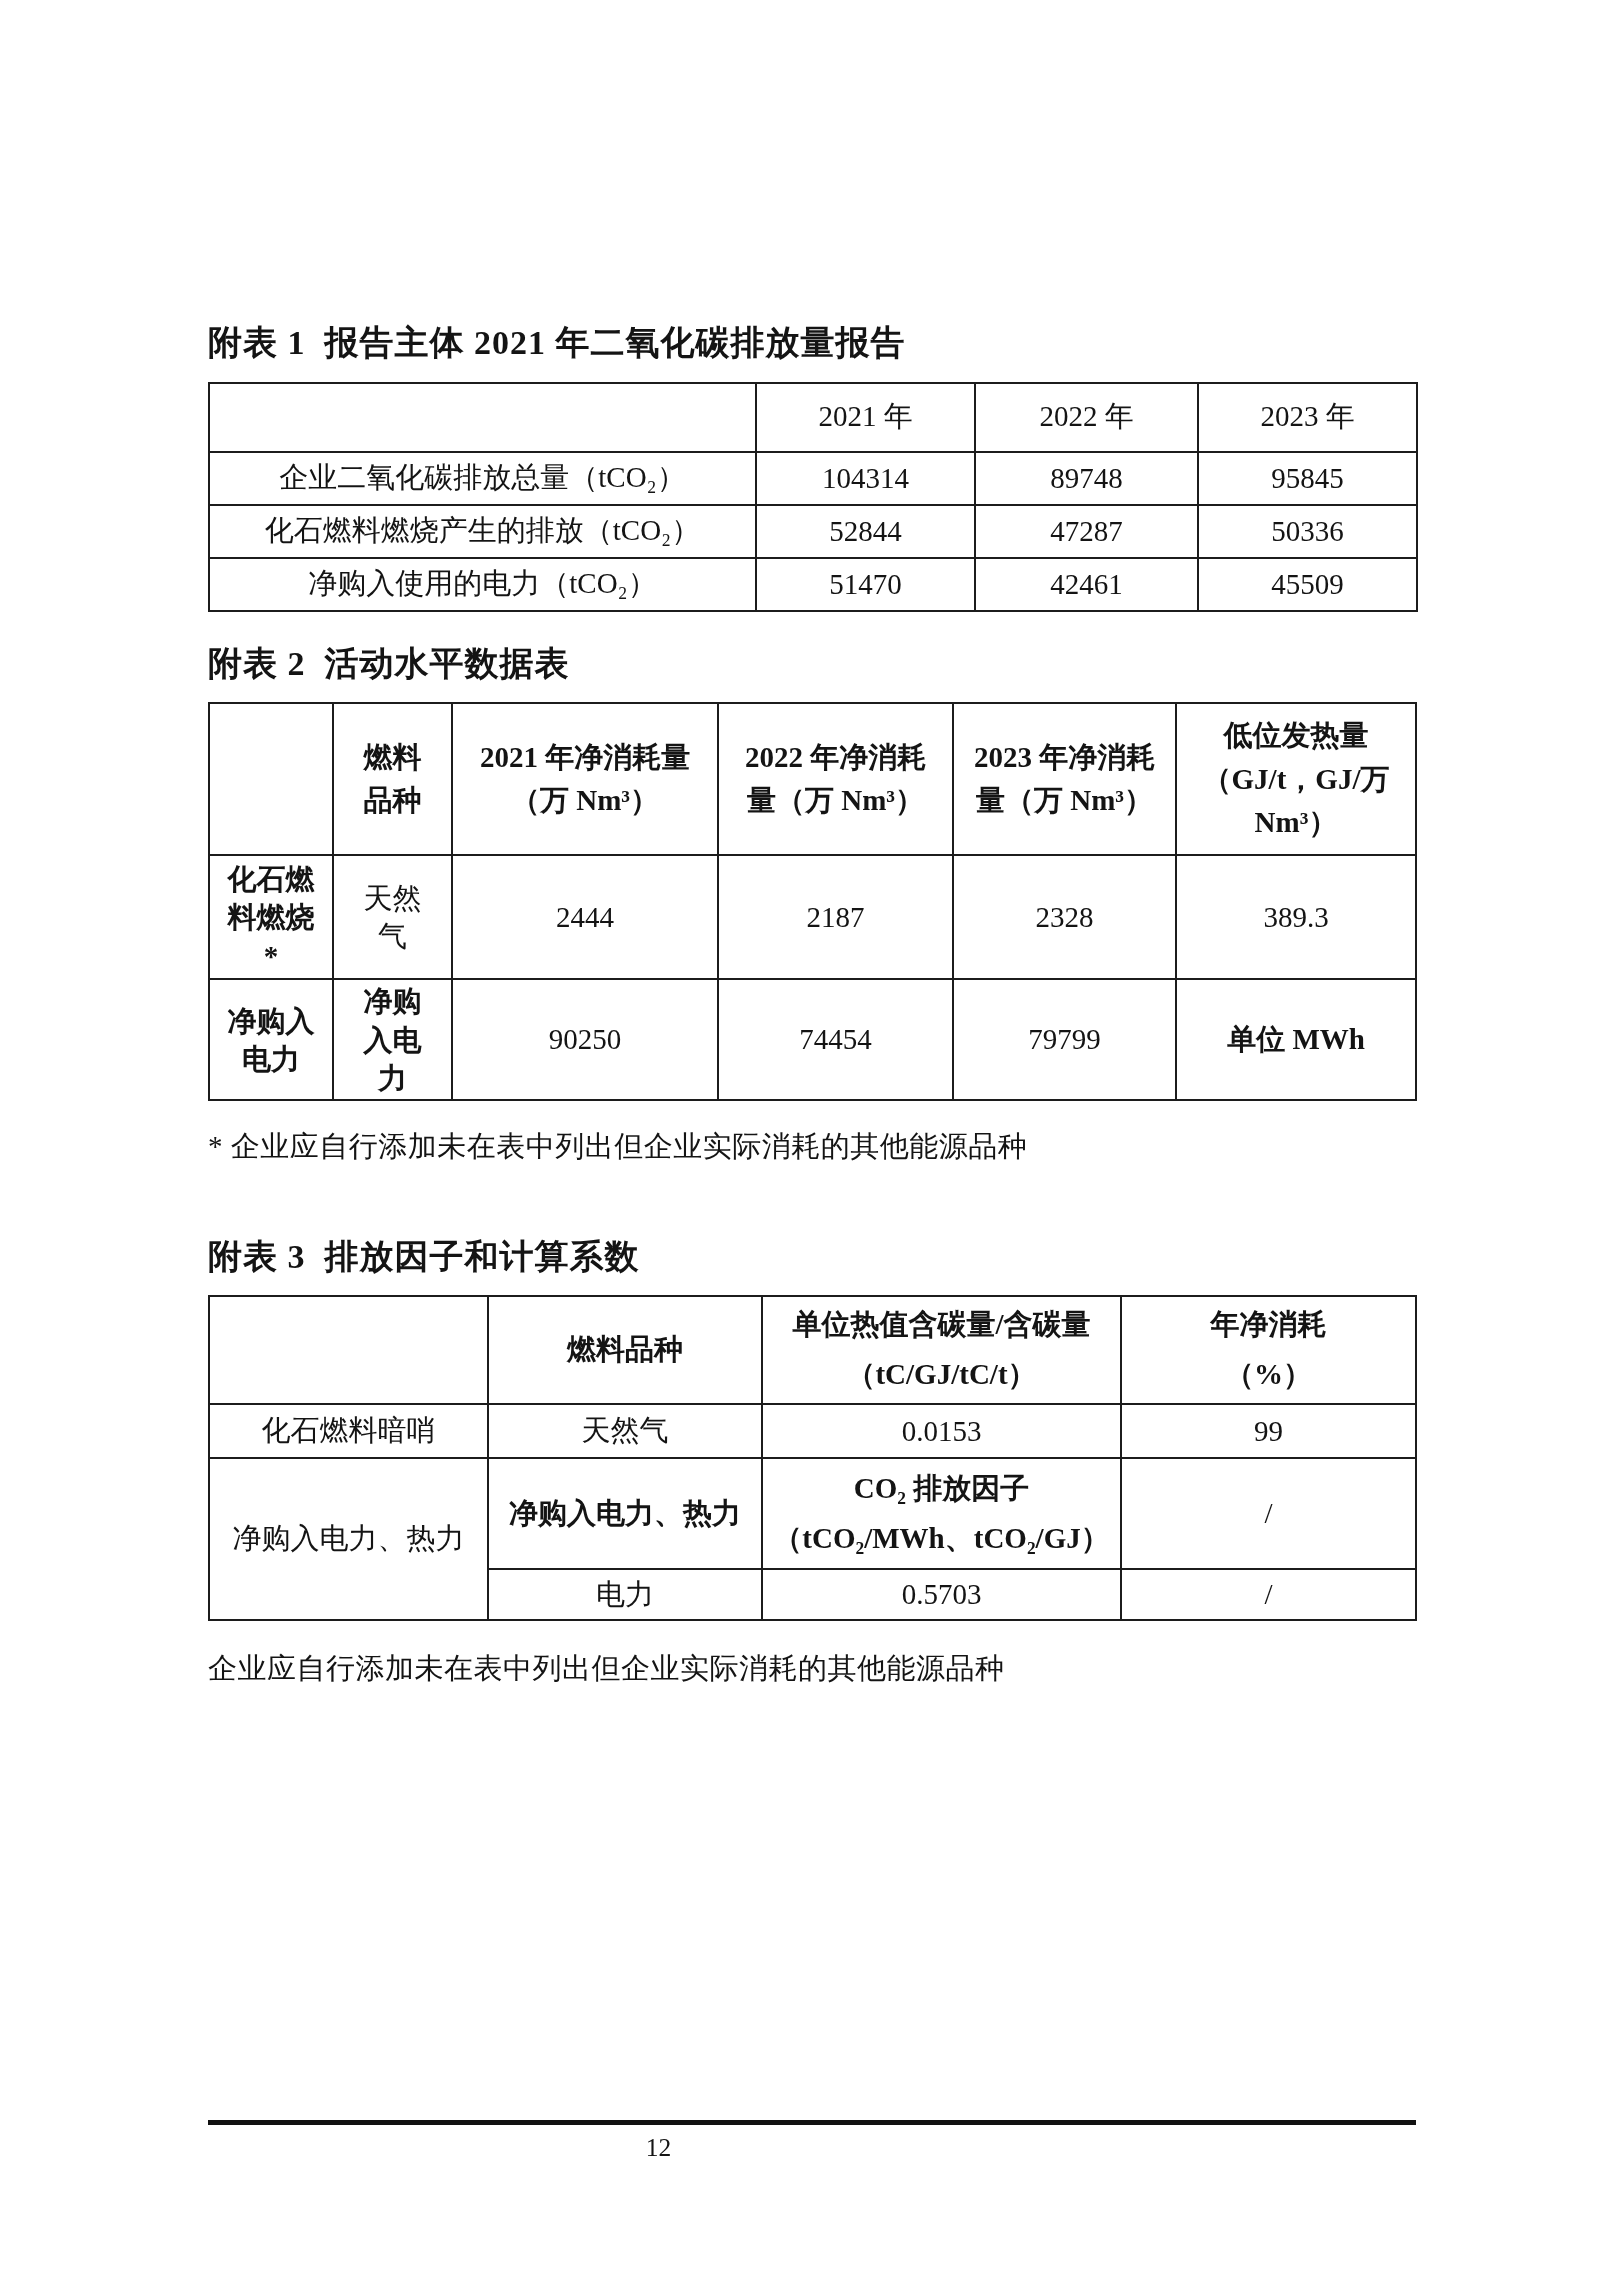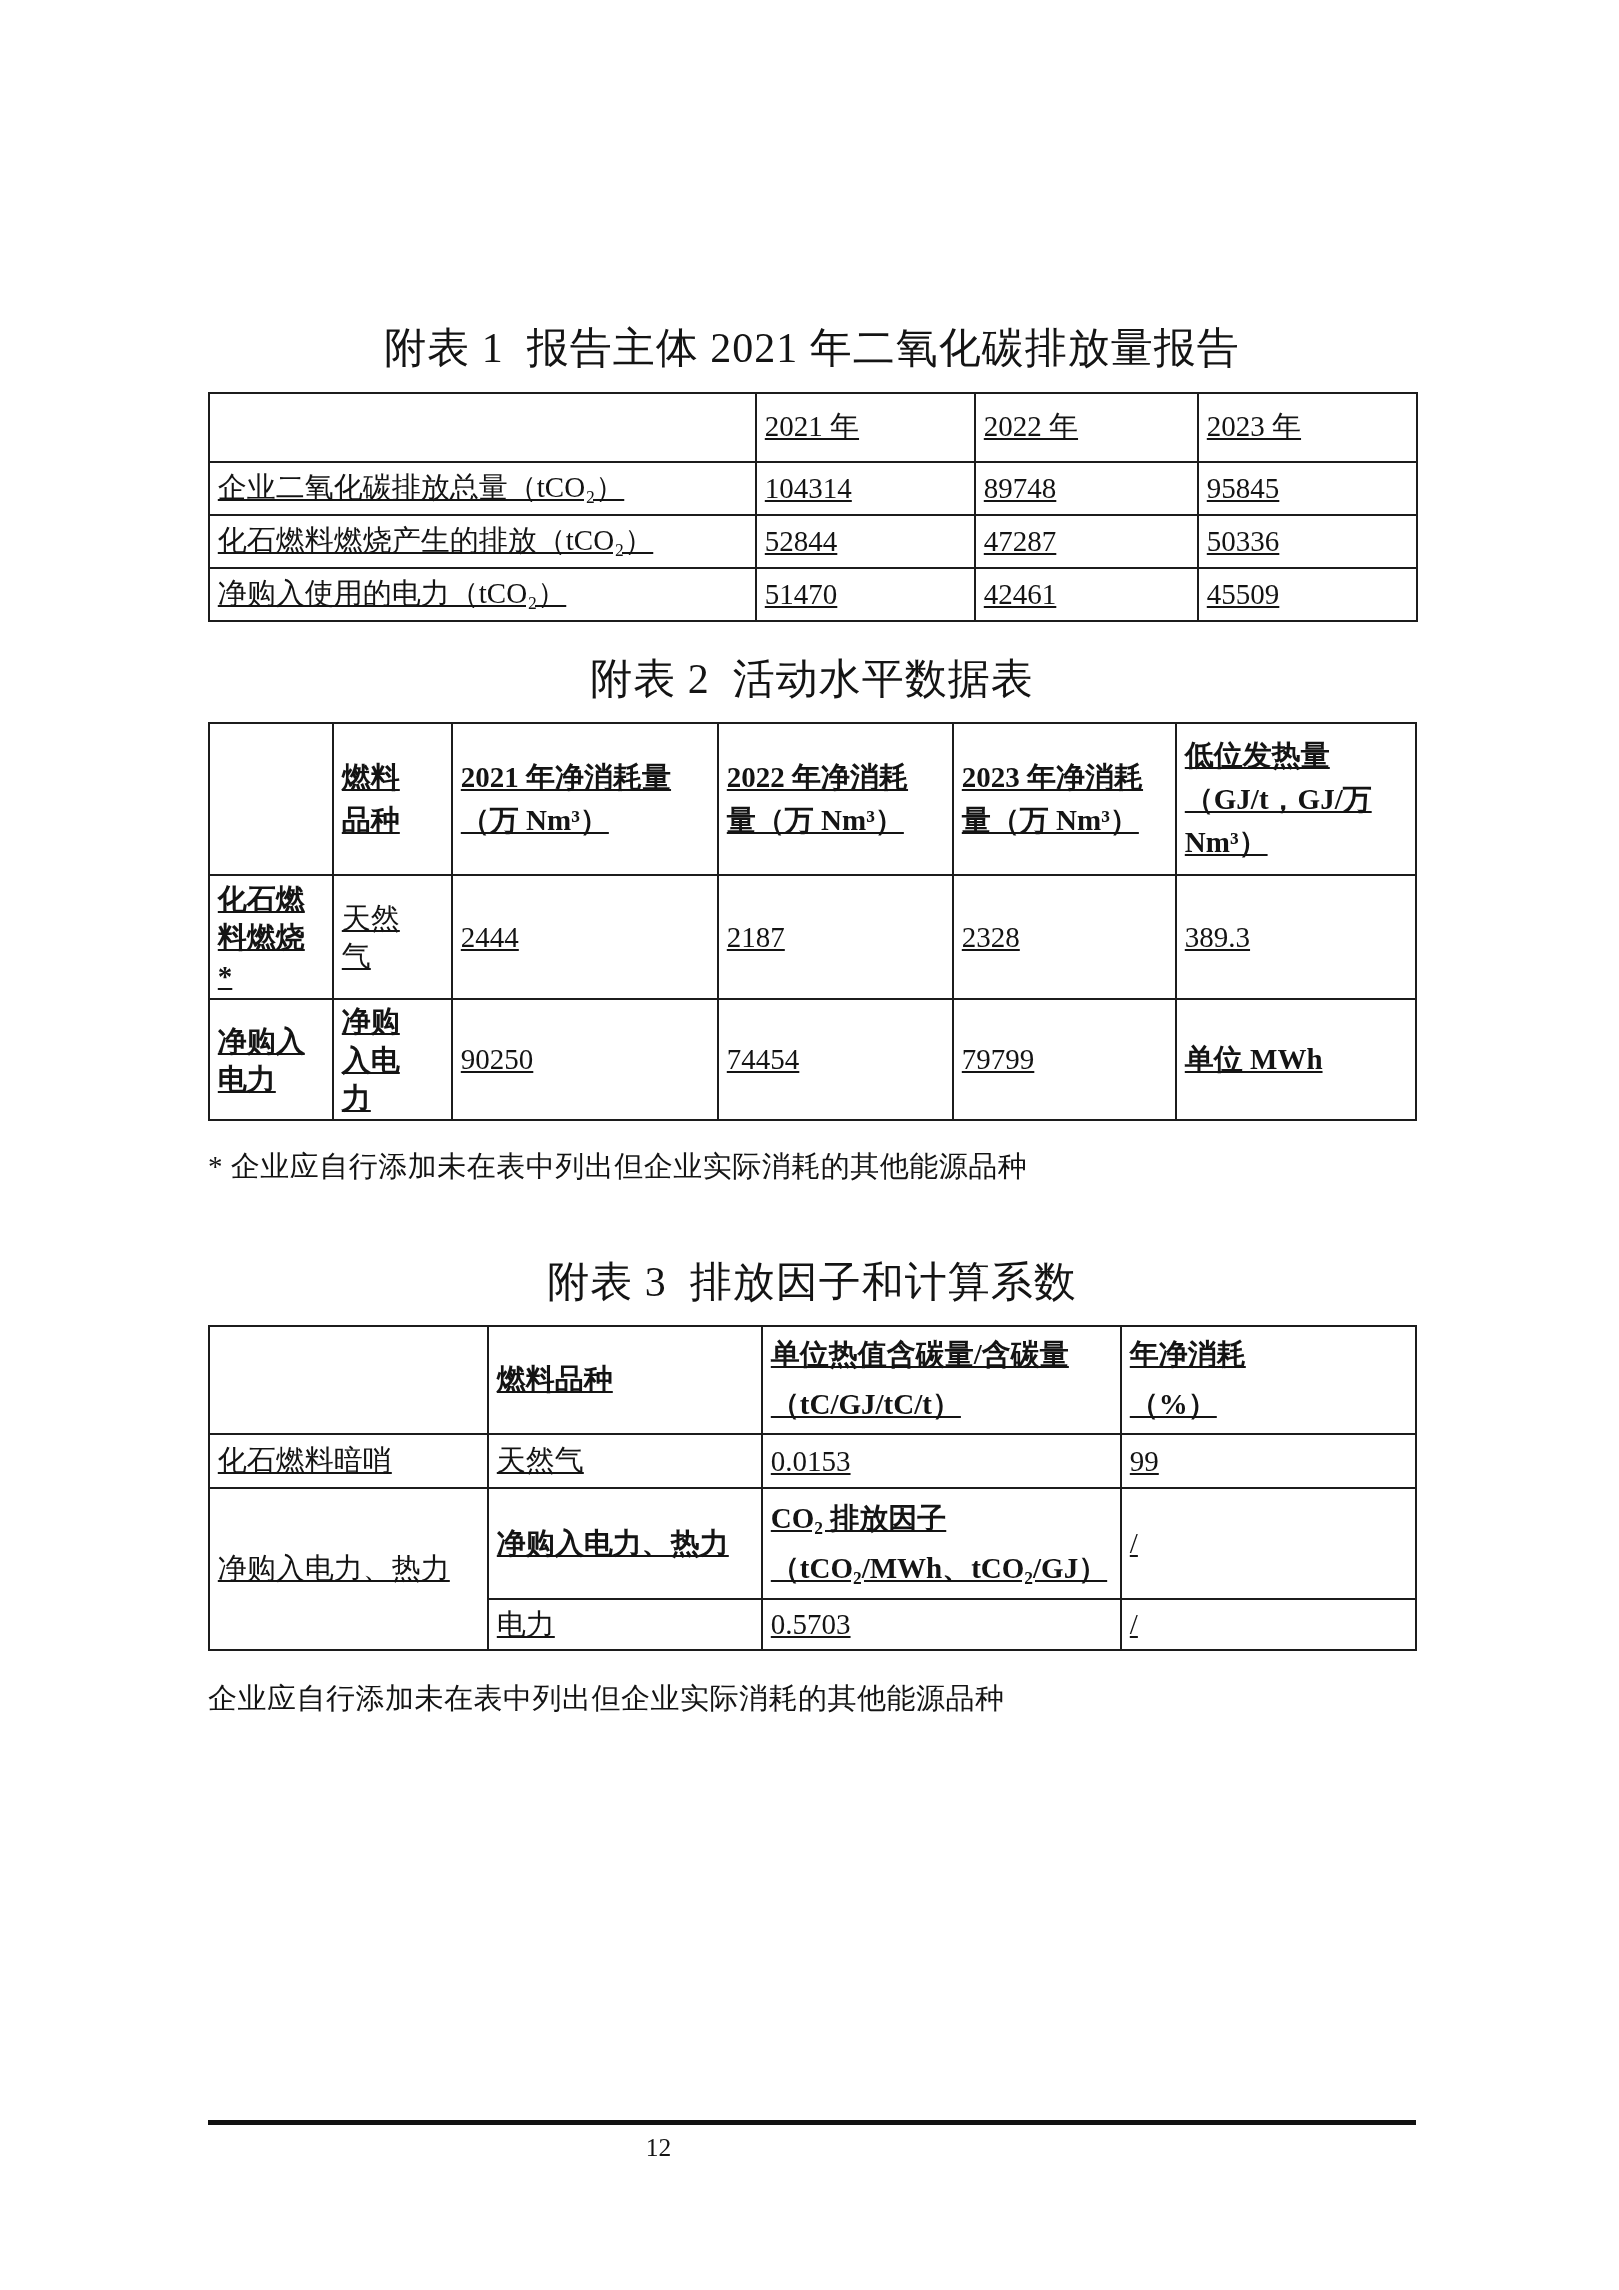--- a/index.html
+++ b/index.html
@@ -7,37 +7,36 @@
     position:relative;
     width:1619px;height:2291px;
     margin:0 auto;
     background:#ffffff;
     font-family:"Liberation Serif","DejaVu Serif",serif;
     color:#141414;
     overflow:hidden;
   }
   .content{position:absolute;left:208px;top:0;width:1208px;}
   .tbl-title{
-    text-align:center;font-weight:400;font-size:42px;
+    font-weight:700;font-size:34px;
     white-space:pre;letter-spacing:1px;
   }
   .title1{padding-top:320px;}
   .title2{margin-top:29px;}
   .title3{margin-top:67px;}
   table.t{
     border-collapse:collapse;table-layout:fixed;width:1208px;
     margin-top:15.7px;
   }
   table.t td{
     border:2px solid #1c1c1c;
     border-top-width:2.9px;border-bottom-width:2.9px;
-    vertical-align:middle;
+    text-align:center;vertical-align:middle;
     font-size:29px;padding:2px 7.8px;
     overflow:hidden;
-    text-decoration:underline;
   }
   .b{font-weight:700;}
   .pre{white-space:pre-line;}
   .lh13{line-height:1.32;}
   .lh15{line-height:1.5;}
   .lh17{line-height:1.72;}
   .h70{height:69px;}
   .h64{height:53px;}
   .h155{height:152px;}
   .h127{height:124px;}

